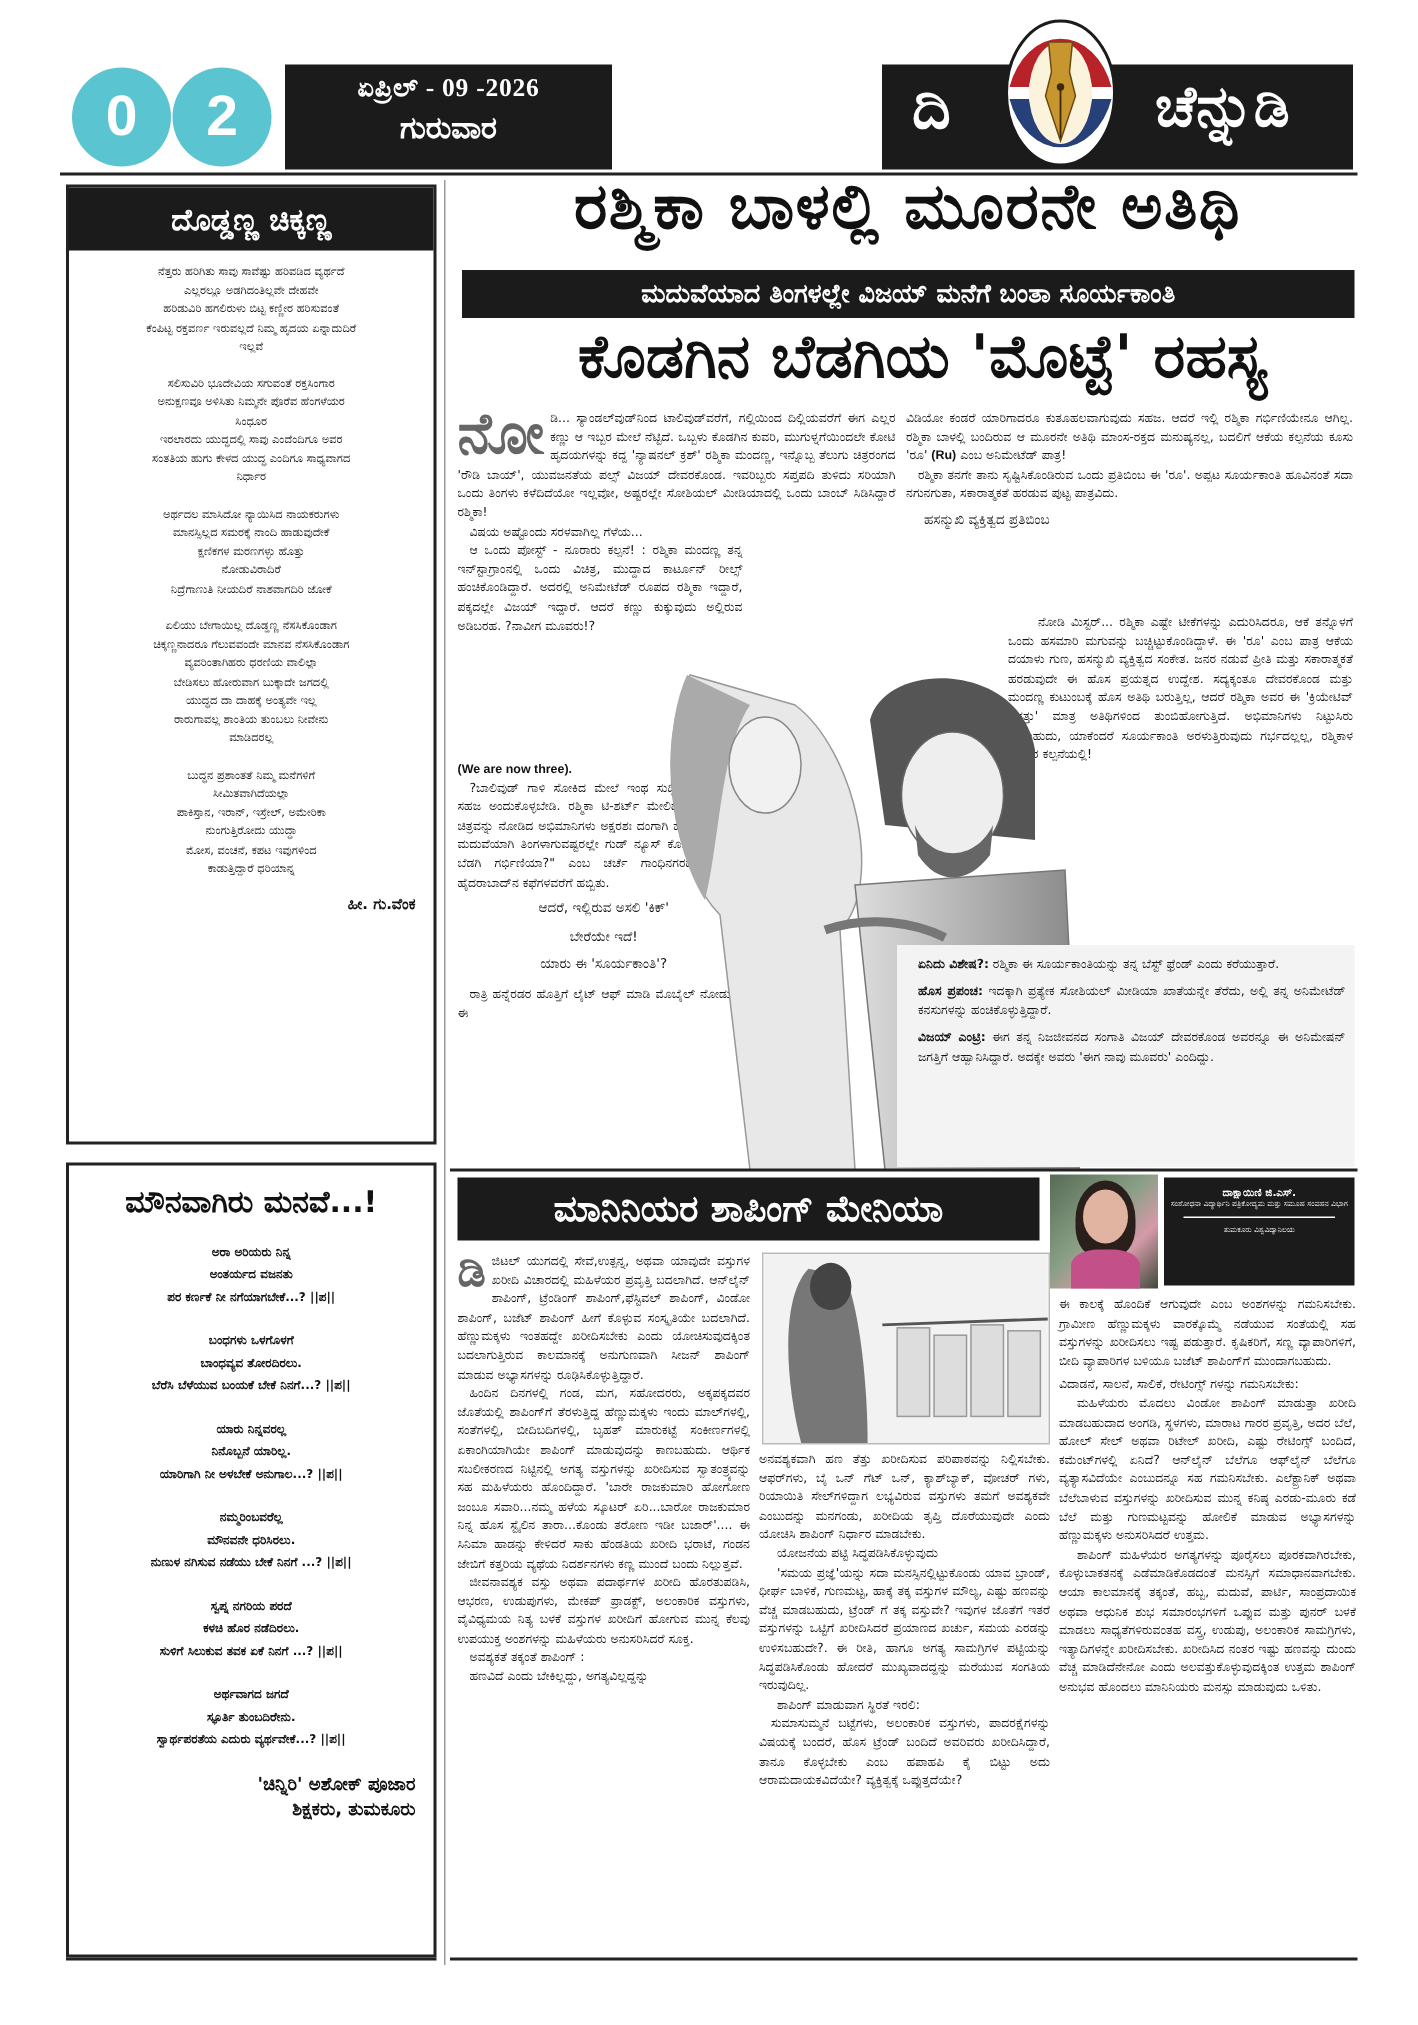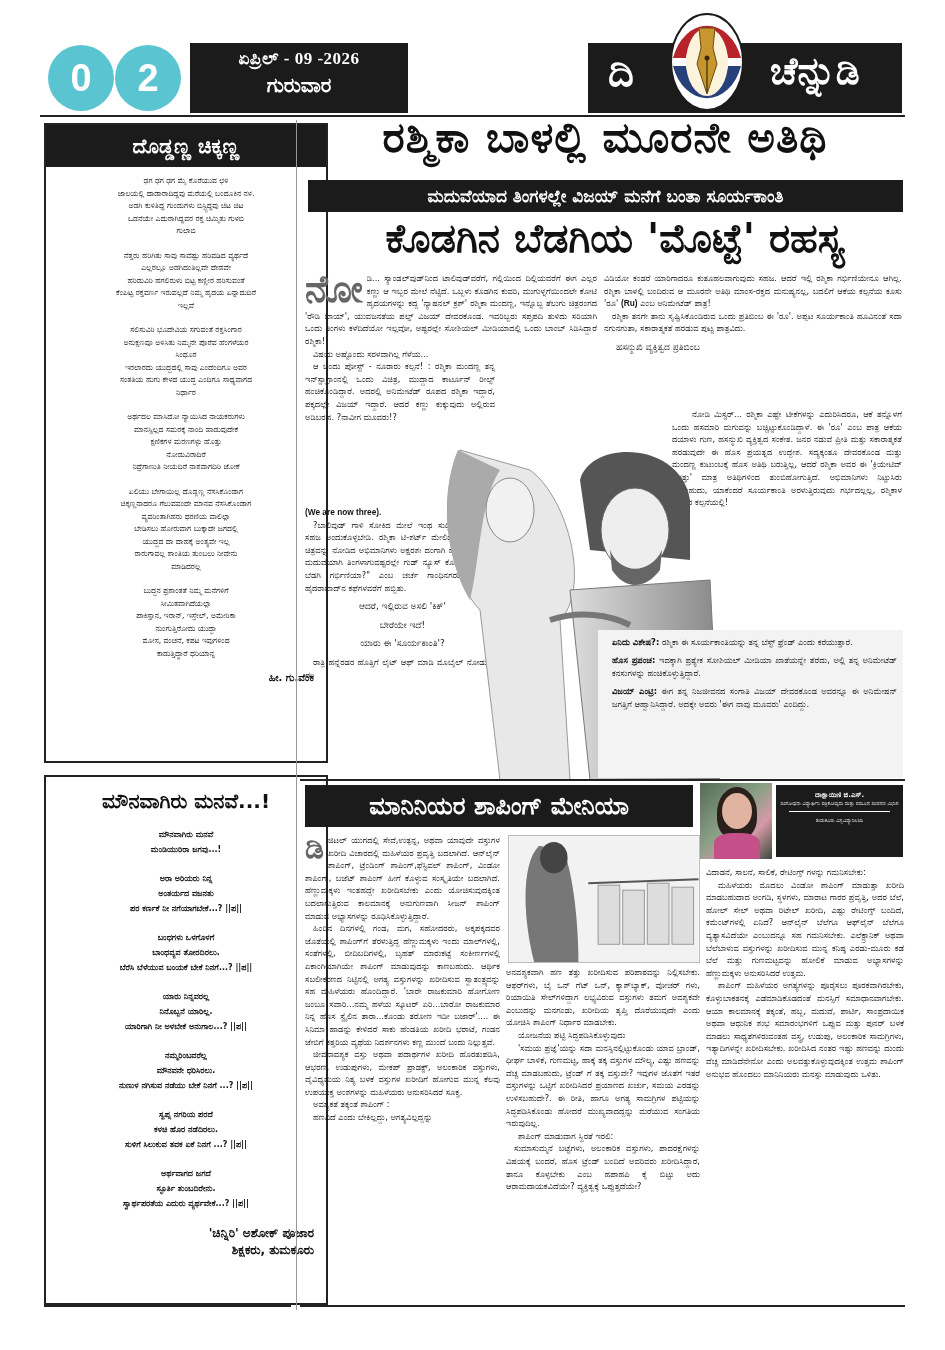--- a/index.html
+++ b/index.html
@@ -13,21 +13,21 @@
   .datebox { position: absolute; left: 190px; top: 43px; width: 218px; height: 70px; background: #1b1b1b; color: #fff; text-align: center; padding-top: 6px; }
   .datebox .d1 { font: bold 17px "Liberation Serif", serif; letter-spacing: 0.5px; }
   .datebox .d2 { font: bold 20px "DejaVu Sans", sans-serif; margin-top: 4px; }
   .brand { position: absolute; left: 588px; top: 43px; width: 314px; height: 70px; background: #1b1b1b; color: #fff; }
   .brand .b1 { position: absolute; left: 20px; top: 6px; font: bold 40px "DejaVu Sans", sans-serif; }
   .brand .b2 { position: absolute; left: 182px; top: 6px; font: bold 38px "DejaVu Sans", sans-serif; }
   .emblem { position: absolute; left: 668px; top: 8px; width: 78px; height: 104px; }
   .rule-top { position: absolute; left: 40px; top: 115px; width: 865px; height: 2px; background: #222; }
 
   
-  .box { position: absolute; left: 44px; width: 284px; border: 2px solid #222; background: #fff; }
+  .box { position: absolute; left: 44px; width: 247px; border: 2px solid #222; background: #fff; }
   .box1 { top: 123px; height: 640px; }
   .box1 .hd { background: #1b1b1b; color: #fff; font: bold 20px "DejaVu Sans", sans-serif; text-align: center; height: 42px; line-height: 42px; }
   .poem { text-align: center; font-size: 7.6px; line-height: 12.5px; padding: 8px 6px 0; }
   .poem .stanza { margin-bottom: 12px; }
   .sig { text-align: right; font: bold 10px "DejaVu Sans", sans-serif; padding-right: 12px; }
   .box2 { top: 775px; height: 530px; }
   .box2 .hd2 { font: bold 20px "DejaVu Sans", sans-serif; text-align: center; padding: 12px 0 10px; }
   .poem2 { text-align: center; font-size: 8px; line-height: 15px; padding: 4px 6px 0; font-weight: bold; }
   .poem2 .stanza { margin-bottom: 14px; }
   .sig2 { text-align: right; font: bold 12px "DejaVu Sans", sans-serif; padding-right: 12px; line-height: 17px; margin-top: 8px; }
@@ -97,25 +97,20 @@
     <path d="M31 20 L47 20 L45 40 L49 56 L39 86 L29 56 L33 40 Z" fill="#c8962e" stroke="#6b4a10" stroke-width="1"></path>
     <line x1="39" y1="50" x2="39" y2="84" stroke="#3a2a08" stroke-width="1.2"></line>
     <circle cx="39" cy="50" r="2.5" fill="#3a2a08"></circle>
   </svg>
   <div class="rule-top"></div>
 </div>
 
 <div class="box box1">
   <div class="hd">ದೊಡ್ಡಣ್ಣ ಚಿಕ್ಕಣ್ಣ</div>
   <div class="poem">
-    <div class="stanza" style="white-space:pre-line">ಢಗ ಢಗ ಢಗ ಮೈ ಕೊರೆಯುವ ಛಳಿ
-ಜಾಲಯಲ್ಲಿ ದಾಡಾರಾದಿದ್ದವು ಮರೆಯಲ್ಲಿ ಬಂದೂಕಿನ ನಳ.
-ಅಡಗಿ ಕುಳಿತಿದ್ದ ಗುಂಡುಗಳು ಬಿಸ್ಟ್ಟಿದ್ದವು ಚಿಟ ಚಿಟ
-ಒಡನೆಯೇ ಎದುರಾಗಿದ್ದವರ ರಕ್ತ ಚಿಮ್ಮಿತು ಗುಳಬಿ
-ಗುಲಾಬಿ</div>
     <div class="stanza" style="white-space:pre-line">ನೆತ್ತರು ಹರಿಗಿತು ಸಾವು ಸಾವೆಷ್ಟು ಹರಿವಡಿದ ವ್ಯರ್ಥದೆ
 ಎಲ್ಲರಲ್ಲೂ ಅಡಗಿದಂತಿಲ್ಲವೇ ದೇಹವೇ
 ಹರಿಡುವಿರಿ ಹಗಲಿರುಳು ಬಿಟ್ಟ ಕಣ್ಣೀರ ಹರಿಸುವಂತೆ
 ಕೆಂಪಿಟ್ಟ ರಕ್ತವರ್ಣ ಇರುವಲ್ಲದೆ ನಿಮ್ಮ ಹೃದಯ ಏನ್ನಾದುದಿರೆ
 ಇಲ್ಲವೆ</div>
     <div class="stanza" style="white-space:pre-line">ಸಲಿಸುವಿರಿ ಭೂದೇವಿಯ ಸಗುವಂತೆ ರಕ್ತಸಿಂಗಾರ
 ಅನುಕ್ಷಣವೂ ಅಳಿಸಿತು ನಿಮ್ಮನೇ ಪೊರೆವ ಹೆಂಗಳೆಯರ
 ಸಿಂಧೂರ
 ಇರಲಾರದು ಯುದ್ಧದಲ್ಲಿ ಸಾವು ಎಂದೆಂದಿಗೂ ಅವರ
 ಸಂತತಿಯ ಹುಗು ಕೇಳದ ಯುದ್ಧ ಎಂದಿಗೂ ಸಾಧ್ಯವಾಗದ
@@ -138,22 +133,20 @@
 ನುಂಗುತ್ತಿರೋದು ಯುದ್ಧಾ
 ಮೋಸ, ವಂಚನೆ, ಕಪಟ ಇವುಗಳಿಂದ
 ಕಾಡುತ್ತಿದ್ದಾರೆ ಧರಿಯಾನ್ನ</div>
   </div>
   <div class="sig">ಹೀ. ಗು.ವೆಂಕ</div>
 </div>
 
 <div class="box box2">
   <div class="hd2">ಮೌನವಾಗಿರು ಮನವೆ...!</div>
   <div class="poem2">
-    <div class="stanza" style="white-space:pre-line">ಮೌನವಾಗಿರು ಮನವೆ
-ಮಂಡಿಯುರಿರಾ ಜಗವು...!</div>
     <div class="stanza" style="white-space:pre-line">ಅರಾ ಅರಿಯರು ನಿನ್ನ
 ಅಂತರ್ಯದ ವಜನತು
 ಪರ ಕರ್ಣಕೆ ನೀ ನಗೆಯಾಗಬೇಕೆ...? ||ಪ||</div>
     <div class="stanza" style="white-space:pre-line">ಬಂಧಗಳು ಒಳಗೊಳಗೆ
 ಬಾಂಧವ್ಯವ ತೋರದಿರಲು.
 ಬೆರೆಸಿ ಬೆಳೆಯುವ ಬಂಯಕೆ ಬೇಕೆ ನಿನಗೆ...? ||ಪ||</div>
     <div class="stanza" style="white-space:pre-line">ಯಾರು ನಿನ್ನವರಲ್ಲ
 ನಿನೊಬ್ಬನೆ ಯಾರಿಲ್ಲ.
 ಯಾರಿಗಾಗಿ ನೀ ಅಳಬೇಕೆ ಅನುಗಾಲ...? ||ಪ||</div>
     <div class="stanza" style="white-space:pre-line">ನಮ್ಮರಿಂಬವರೆಲ್ಲ
@@ -271,17 +264,18 @@
 
 <div class="col c4 body-text">
   <div>ಅನವಶ್ಯಕವಾಗಿ ಹಣ ತೆತ್ತು ಖರೀದಿಸುವ ಪರಿಪಾಠವನ್ನು ನಿಲ್ಲಿಸಬೇಕು. ಆಫರ್‌ಗಳು, ಬೈ ಒನ್ ಗೆಟ್ ಒನ್, ಕ್ಯಾಶ್‌ಬ್ಯಾಕ್, ವೋಚರ್ ಗಳು, ರಿಯಾಯಿತಿ ಸೇಲ್‌ಗಳಿದ್ದಾಗ ಲಭ್ಯವಿರುವ ವಸ್ತುಗಳು ತಮಗೆ ಅವಶ್ಯಕವೇ ಎಂಬುದನ್ನು ಮನಗಂಡು, ಖರೀದಿಯ ತೃಪ್ತಿ ದೊರೆಯುವುದೇ ಎಂದು ಯೋಚಿಸಿ ಶಾಪಿಂಗ್ ನಿರ್ಧಾರ ಮಾಡಬೇಕು.</div>
   <div class="sub-b" style="margin-left:12px">ಯೋಜನೆಯ ಪಟ್ಟಿ ಸಿದ್ಧಪಡಿಸಿಕೊಳ್ಳುವುದು</div>
   <div style="text-indent:12px">'ಸಮಯ ಪ್ರಜ್ಞೆ'ಯನ್ನು ಸದಾ ಮನಸ್ಸಿನಲ್ಲಿಟ್ಟುಕೊಂಡು ಯಾವ ಬ್ರಾಂಡ್, ಧೀರ್ಘ ಬಾಳಿಕೆ, ಗುಣಮಟ್ಟ, ಹಾಕ್ಕೆ ತಕ್ಕ ವಸ್ತುಗಳ ಮೌಲ್ಯ, ಎಷ್ಟು ಹಣವನ್ನು ವೆಚ್ಚ ಮಾಡಬಹುದು, ಟ್ರೆಂಡ್ ಗೆ ತಕ್ಕ ವಸ್ತುವೇ? ಇವುಗಳ ಜೊತೆಗೆ ಇತರೆ ವಸ್ತುಗಳನ್ನು ಒಟ್ಟಿಗೆ ಖರೀದಿಸಿದರೆ ಪ್ರಯಾಣದ ಖರ್ಚು, ಸಮಯ ಎರಡನ್ನು ಉಳಿಸಬಹುದೇ?. ಈ ರೀತಿ, ಹಾಗೂ ಅಗತ್ಯ ಸಾಮಗ್ರಿಗಳ ಪಟ್ಟಿಯನ್ನು ಸಿದ್ಧಪಡಿಸಿಕೊಂಡು ಹೋದರೆ ಮುಖ್ಯವಾದದ್ದನ್ನು ಮರೆಯುವ ಸಂಗತಿಯ ಇರುವುದಿಲ್ಲ.</div>
   <div class="sub-b" style="margin-left:12px">ಶಾಪಿಂಗ್ ಮಾಡುವಾಗ ಸ್ಥಿರತೆ ಇರಲಿ:</div>
   <div style="text-indent:8px">ಸುಮಾಸುಮ್ಮನೆ ಬಟ್ಟೆಗಳು, ಅಲಂಕಾರಿಕ ವಸ್ತುಗಳು, ಪಾದರಕ್ಷೆಗಳನ್ನು ವಿಷಯಕ್ಕೆ ಬಂದರೆ, ಹೊಸ ಟ್ರೆಂಡ್ ಬಂದಿದೆ ಅವರಿವರು ಖರೀದಿಸಿದ್ದಾರೆ, ತಾನೂ ಕೊಳ್ಳಬೇಕು ಎಂಬ ಹಪಾಹಪಿ ಕೈ ಬಿಟ್ಟು ಅದು ಆರಾಮದಾಯಕವಿದೆಯೇ? ವ್ಯಕ್ತಿತ್ವಕ್ಕೆ ಒಪ್ಪುತ್ತದೆಯೇ?</div>
 </div>
 
 <div class="col c5 body-text">
+  <div>ಈ ಕಾಲಕ್ಕೆ ಹೊಂದಿಕೆ ಆಗುವುದೇ ಎಂಬ ಅಂಶಗಳನ್ನು ಗಮನಿಸಬೇಕು. ಗ್ರಾಮೀಣ ಹೆಣ್ಣುಮಕ್ಕಳು ವಾರಕ್ಕೊಮ್ಮೆ ನಡೆಯುವ ಸಂತೆಯಲ್ಲಿ ಸಹ ವಸ್ತುಗಳನ್ನು ಖರೀದಿಸಲು ಇಷ್ಟ ಪಡುತ್ತಾರೆ. ಕೃಷಿಕರಿಗೆ, ಸಣ್ಣ ವ್ಯಾಪಾರಿಗಳಿಗೆ, ಬೀದಿ ವ್ಯಾಪಾರಿಗಳ ಬಳಿಯೂ ಬಜೆಟ್ ಶಾಪಿಂಗ್‌ಗೆ ಮುಂದಾಗಬಹುದು.</div>
   <div class="sub-b" style="margin-top:3px">ವಿದಾಡನೆ, ಸಾಲನೆ, ಸಾಲಿಕೆ, ರೇಟಿಂಗ್ಸ್ ಗಳನ್ನು ಗಮನಿಸಬೇಕು:</div>
   <div style="text-indent:12px">ಮಹಿಳೆಯರು ಮೊದಲು ವಿಂಡೋ ಶಾಪಿಂಗ್ ಮಾಡುತ್ತಾ ಖರೀದಿ ಮಾಡಬಹುದಾದ ಅಂಗಡಿ, ಸ್ಥಳಗಳು, ಮಾರಾಟ ಗಾರರ ಪ್ರವೃತ್ತಿ, ಅದರ ಬೆಲೆ, ಹೋಲ್ ಸೇಲ್ ಅಥವಾ ರಿಟೇಲ್ ಖರೀದಿ, ಎಷ್ಟು ರೇಟಿಂಗ್ಸ್ ಬಂದಿದೆ, ಕಮೆಂಟ್‌ಗಳಲ್ಲಿ ಏನಿದೆ? ಆನ್‌ಲೈನ್ ಬೆಲೆಗೂ ಆಫ್‌ಲೈನ್ ಬೆಲೆಗೂ ವ್ಯತ್ಯಾಸವಿದೆಯೇ ಎಂಬುದನ್ನೂ ಸಹ ಗಮನಿಸಬೇಕು. ಎಲೆಕ್ಟ್ರಾನಿಕ್ ಅಥವಾ ಬೆಲೆಬಾಳುವ ವಸ್ತುಗಳನ್ನು ಖರೀದಿಸುವ ಮುನ್ನ ಕನಿಷ್ಠ ಎರಡು-ಮೂರು ಕಡೆ ಬೆಲೆ ಮತ್ತು ಗುಣಮಟ್ಟವನ್ನು ಹೋಲಿಕೆ ಮಾಡುವ ಅಭ್ಯಾಸಗಳನ್ನು ಹೆಣ್ಣುಮಕ್ಕಳು ಅನುಸರಿಸಿದರೆ ಉತ್ತಮ.</div>
   <div style="text-indent:12px">ಶಾಪಿಂಗ್ ಮಹಿಳೆಯರ ಅಗತ್ಯಗಳನ್ನು ಪೂರೈಸಲು ಪೂರಕವಾಗಿರಬೇಕು, ಕೊಳ್ಳುಬಾಕತನಕ್ಕೆ ಎಡೆಮಾಡಿಕೊಡದಂತೆ ಮನಸ್ಸಿಗೆ ಸಮಾಧಾನವಾಗಬೇಕು. ಆಯಾ ಕಾಲಮಾನಕ್ಕೆ ತಕ್ಕಂತೆ, ಹಬ್ಬ, ಮದುವೆ, ಪಾರ್ಟಿ, ಸಾಂಪ್ರದಾಯಿಕ ಅಥವಾ ಆಧುನಿಕ ಶುಭ ಸಮಾರಂಭಗಳಿಗೆ ಒಪ್ಪುವ ಮತ್ತು ಪುನರ್ ಬಳಕೆ ಮಾಡಲು ಸಾಧ್ಯತೆಗಳಿರುವಂತಹ ವಸ್ತ್ರ, ಉಡುಪು, ಅಲಂಕಾರಿಕ ಸಾಮಗ್ರಿಗಳು, ಇತ್ಯಾದಿಗಳನ್ನೇ ಖರೀದಿಸಬೇಕು. ಖರೀದಿಸಿದ ನಂತರ ಇಷ್ಟು ಹಣವನ್ನು ದುಂದು ವೆಚ್ಚ ಮಾಡಿದೆನೇನೋ ಎಂದು ಅಲವತ್ತುಕೊಳ್ಳುವುದಕ್ಕಿಂತ ಉತ್ತಮ ಶಾಪಿಂಗ್ ಅನುಭವ ಹೊಂದಲು ಮಾನಿನಿಯರು ಮನಸ್ಸು ಮಾಡುವುದು ಒಳಿತು.</div>
 </div>
 <div class="rule-bot"></div>
 
 </body></html>

